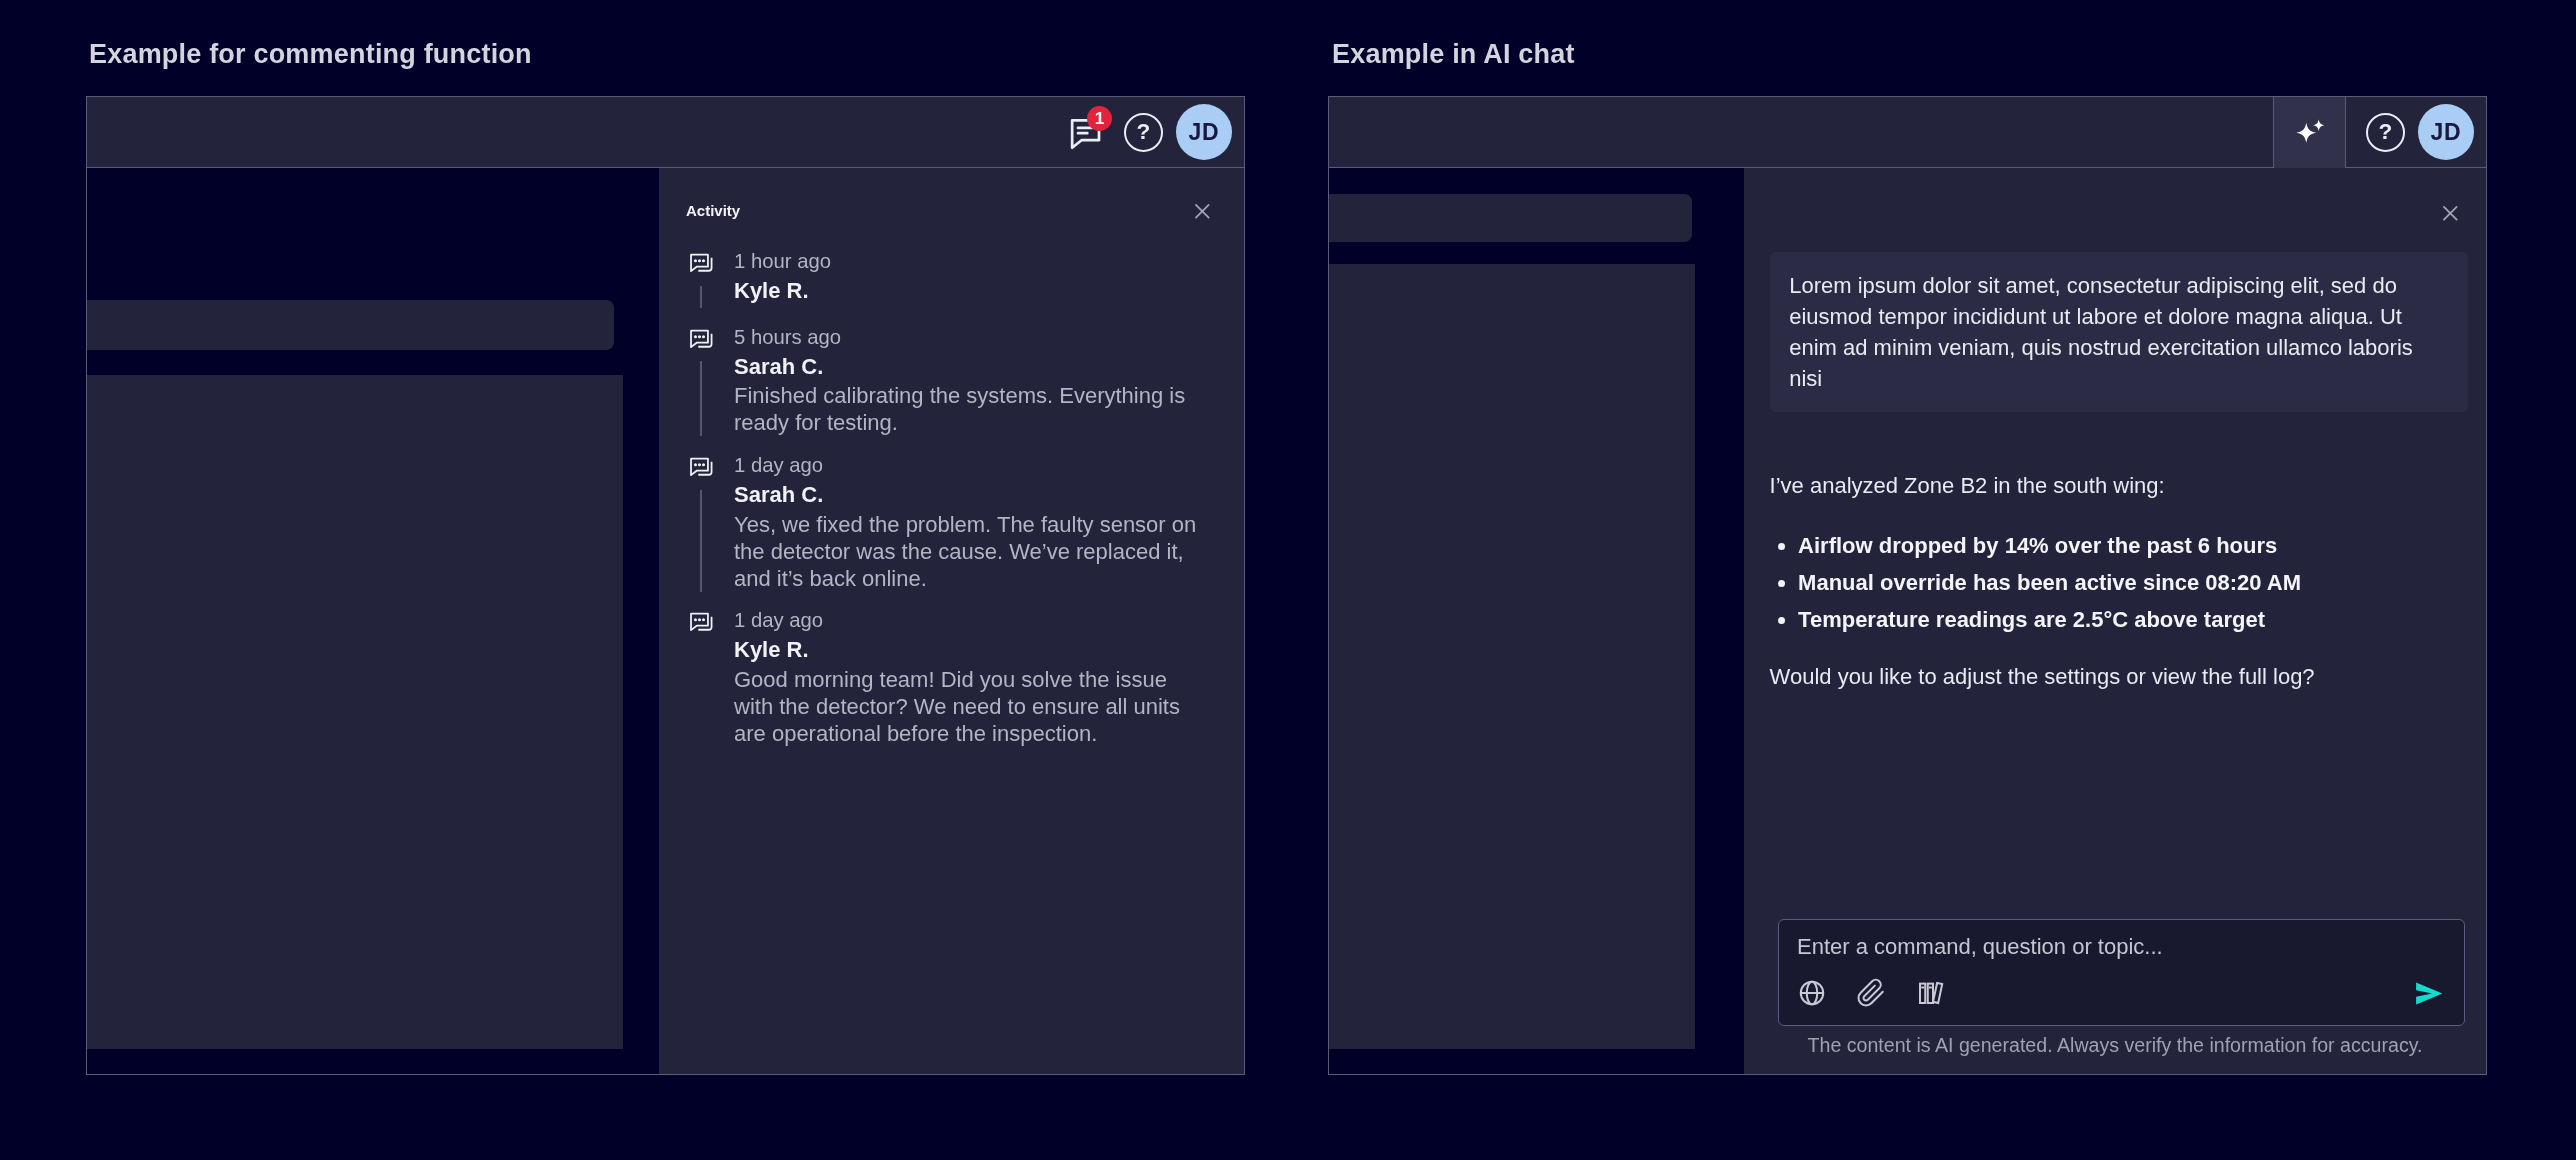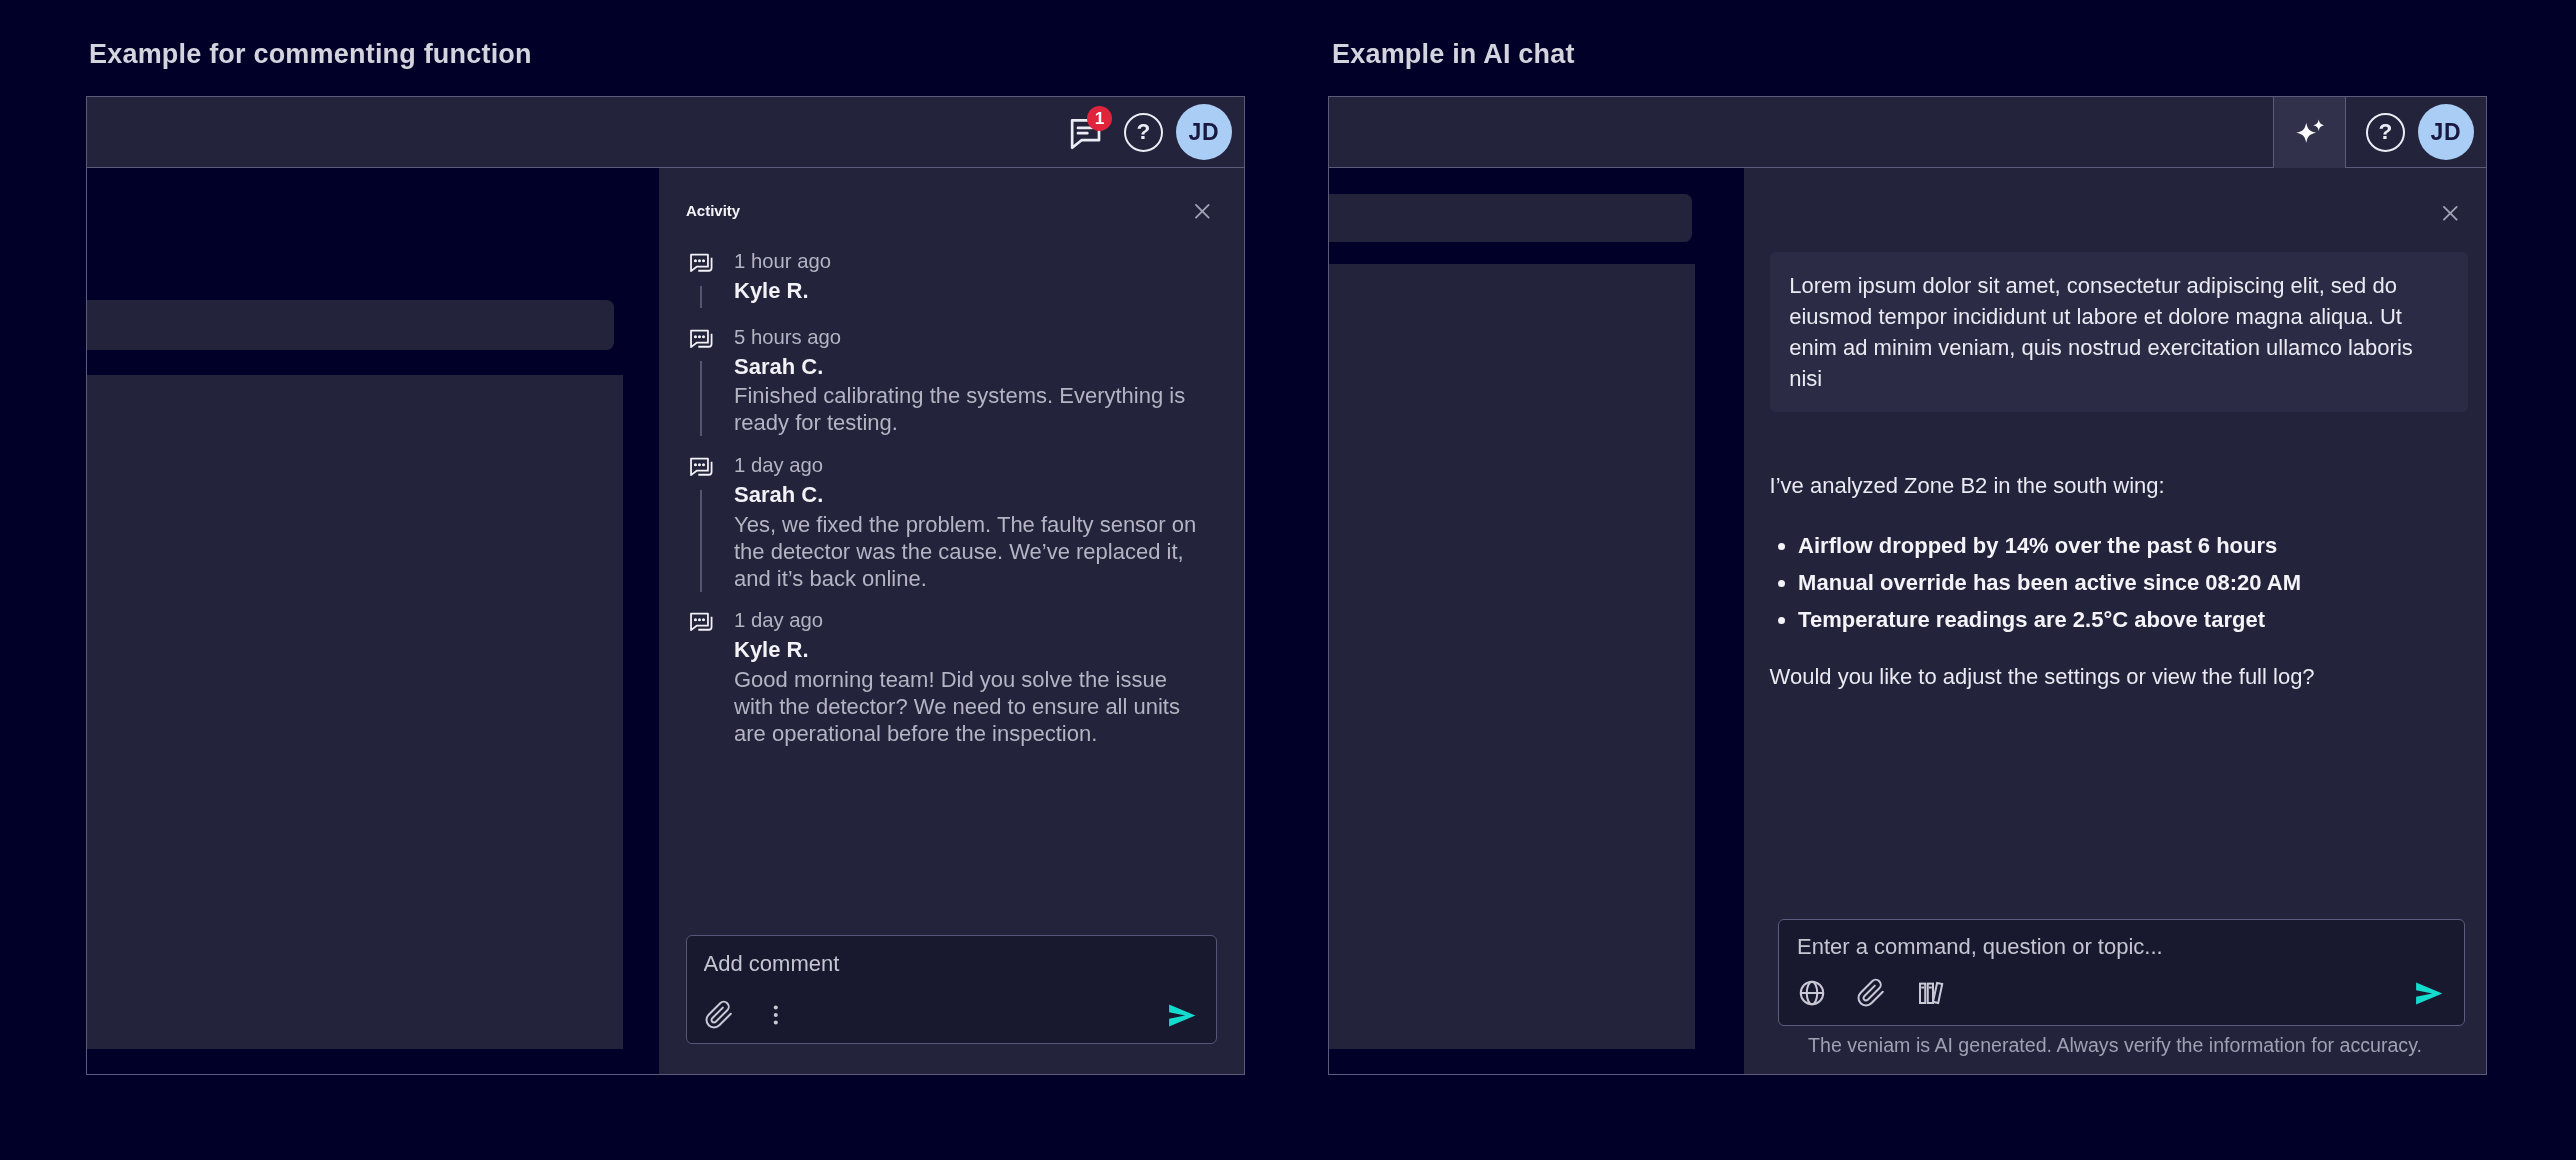--- a/index.html
+++ b/index.html
@@ -246,42 +246,20 @@
           <div>
             <div class="c-time">1 day ago</div>
             <div class="c-name">Kyle R.</div>
             <div class="c-msg">Good morning team! Did you solve the issue with the detector? We need to ensure all units are operational before the inspection.</div>
           </div>
         </div>
       </div>
 
       <div class="panel-spacer"></div>
 
-      <div class="composer">
-        <textarea placeholder="Add comment" style=""></textarea>
-        <div class="composer-icons">
-          <button class="tool-btn">
-            <svg width="30" height="30" viewBox="0 0 24 24" fill="none" stroke="currentColor" stroke-width="1.6" stroke-linecap="round">
-              <path d="M21.44 11.05l-9.19 9.19a6 6 0 1 1-8.49-8.49l9.19-9.19a4 4 0 0 1 5.66 5.66l-9.2 9.19a2 2 0 0 1-2.83-2.83l8.49-8.48"></path>
-            </svg>
-          </button>
-          <button class="tool-btn">
-            <svg width="25.6" height="30" viewBox="0 0 24 24" fill="currentColor">
-              <circle cx="12" cy="5" r="1.9"></circle>
-                <circle cx="12" cy="12" r="1.9"></circle>
-                <circle cx="12" cy="19" r="1.9"></circle>
-            </svg>
-          </button>
-          <button class="send-btn">
-            <svg width="35" height="35" viewBox="0 0 24 24" fill="currentColor">
-              <path d="M3.5 4.5 L21.5 12 L3.5 19.5 L3.5 14.2 L14.5 12 L3.5 9.8 Z"></path>
-            </svg>
-          </button>
-        </div>
-      </div>
     </aside>
   </div>
 </div>
 
 <div class="card" id="card-ai">
   <div class="topbar">
     <button class="icon-btn ai-cell">
       <svg width="39" height="39" viewBox="0 0 36 36" fill="currentColor">
         <path d="M15 9 c1.3 6.2 3 8 9.2 9.2 c-6.2 1.3 -7.9 3 -9.2 9.2 c-1.3 -6.2 -3 -7.9 -9.2 -9.2 c6.2 -1.3 7.9 -3 9.2 -9.2 z"></path>
         <path d="M26.5 6 c0.8 3.6 1.7 4.6 5.3 5.3 c-3.6 0.8 -4.5 1.7 -5.3 5.3 c-0.8 -3.6 -1.7 -4.5 -5.3 -5.3 c3.6 -0.8 4.5 -1.7 5.3 -5.3 z"></path>
@@ -340,17 +318,17 @@
             </svg>
           </button>
           <button class="send-btn">
             <svg width="35" height="35" viewBox="0 0 24 24" fill="currentColor">
               <path d="M3.5 4.5 L21.5 12 L3.5 19.5 L3.5 14.2 L14.5 12 L3.5 9.8 Z"></path>
             </svg>
           </button>
         </div>
       </div>
 
-      <div class="disclaimer">The veniam is AI generated. Always verify the information for accuracy.</div>
+      <div class="disclaimer">The content is AI generated. Always verify the information for accuracy.</div>
     </aside>
   </div>
 </div>
 
 
 </body></html>

